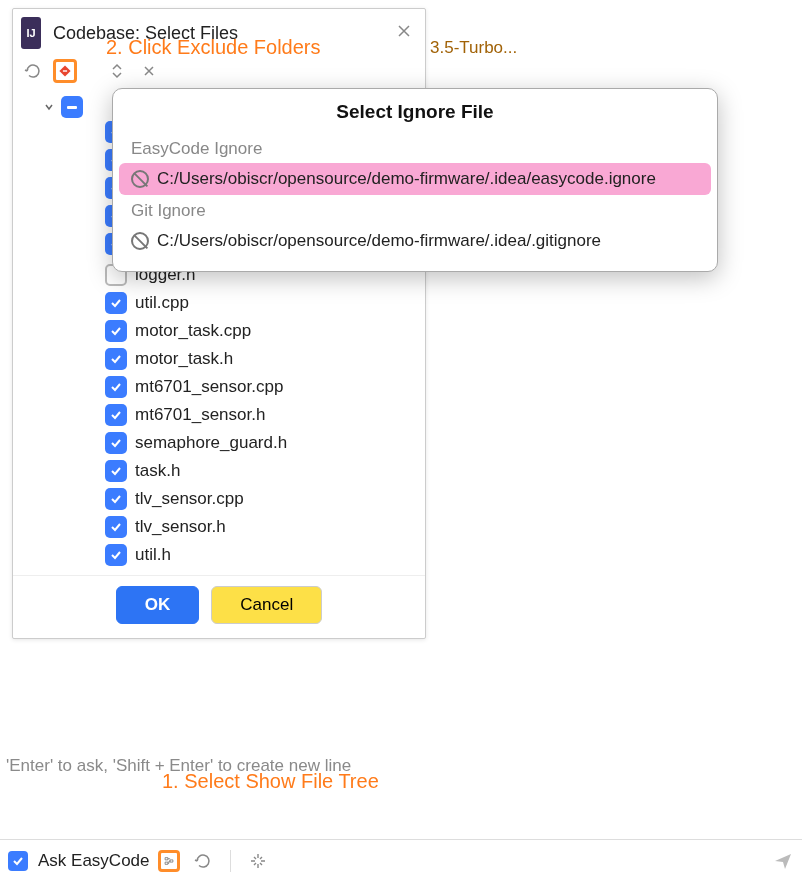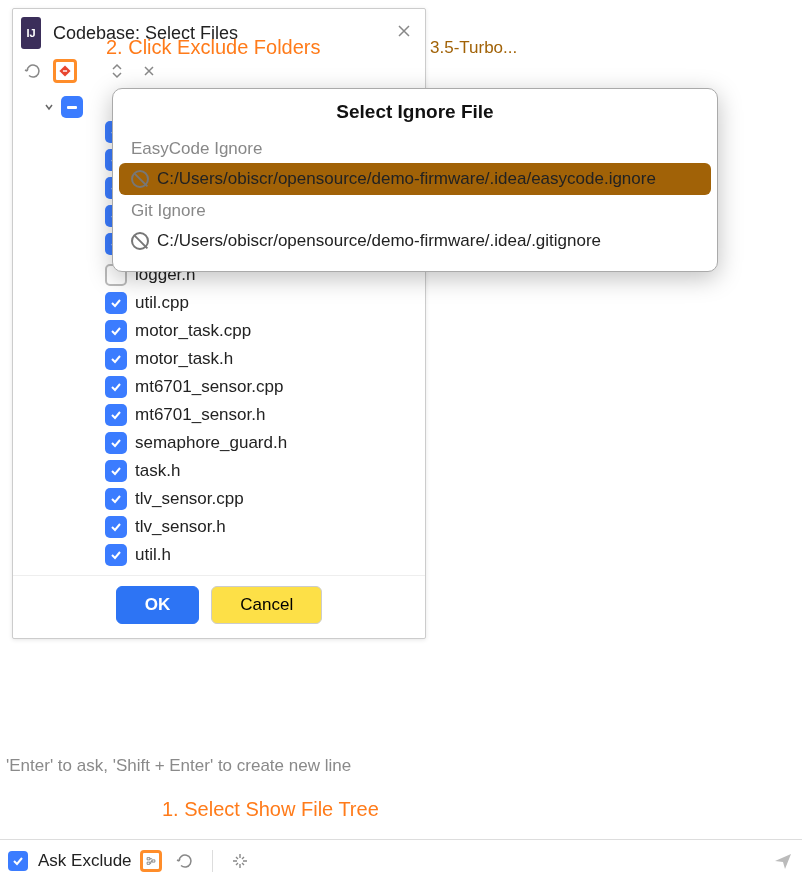--- a/index.html
+++ b/index.html
@@ -170,21 +170,21 @@
   }
   .popup-item {
     display: flex;
     align-items: center;
     padding: 6px 18px;
     font-size: 17px;
     gap: 8px;
     cursor: pointer;
   }
   .popup-item.selected {
-    background: #a16207;
+    background: #f9a8d4;
     border-radius: 6px;
     margin: 0 6px;
     padding-left: 12px;
     padding-right: 12px;
   }
   .ban-icon {
     width: 18px; height: 18px;
     border: 2px solid #777;
     border-radius: 50%;
     position: relative;
@@ -231,21 +231,21 @@
   .vdiv { width:1px; height:22px; background:#ddd; margin:0 4px; }
   .send-icon { margin-left: auto; color:#888; }
   svg { display:block; }
 </style>
 </head>
 <body>
 
 <div class="bg-text" style="top:38px; left:430px;">3.5-Turbo...</div>
 
 <div class="annot" style="top:36px; left:106px;">2. Click Exclude Folders</div>
-<div class="annot" style="top:798px; left:162px;">1. Select Show File Tree</div>
+<div class="annot" style="top:770px; left:162px;">1. Select Show File Tree</div>
 
 <div class="dialog">
   <div class="dialog-titlebar">
     <div class="app-icon">IJ</div>
     <div class="dialog-title">Codebase: Select Files</div>
     <div class="close-x">
       <svg width="14" height="14" viewBox="0 0 14 14">
           <path d="M2 2 L12 12 M12 2 L2 12" stroke="#888" stroke-width="1.5" fill="none"></path>
         </svg>
     </div>
@@ -421,21 +421,21 @@
 </div>
 
 <div class="input-hint">'Enter' to ask, 'Shift + Enter' to create new line</div>
 
 <div class="bottom-bar">
   <div class="bb-check">
     <svg width="14" height="14" viewBox="0 0 14 14">
         <path d="M3 7 L6 10 L11 4" stroke="#fff" stroke-width="2" fill="none"></path>
       </svg>
   </div>
-  <span class="bb-label">Ask Exclude</span>
+  <span class="bb-label">Ask EasyCode</span>
   <div class="bb-icons">
     <div class="bb-icon highlight-border" style="padding:3px;">
       <svg width="18" height="18" viewBox="0 0 18 18">
           <path d="M2 3h5v4H2zM2 11h5v4H2zM11 7h5v4h-5zM7 5h4M7 13h2v-4h2" stroke="#666" stroke-width="1.3" fill="none"></path>
         </svg>
     </div>
     <div class="bb-icon">
       <svg width="18" height="18" viewBox="0 0 18 18">
           <path d="M3 9a6 6 0 1 1 2 4.5M3 9l-2-1m2 1l1-2" stroke="#888" stroke-width="1.5" fill="none"></path>
         </svg>

